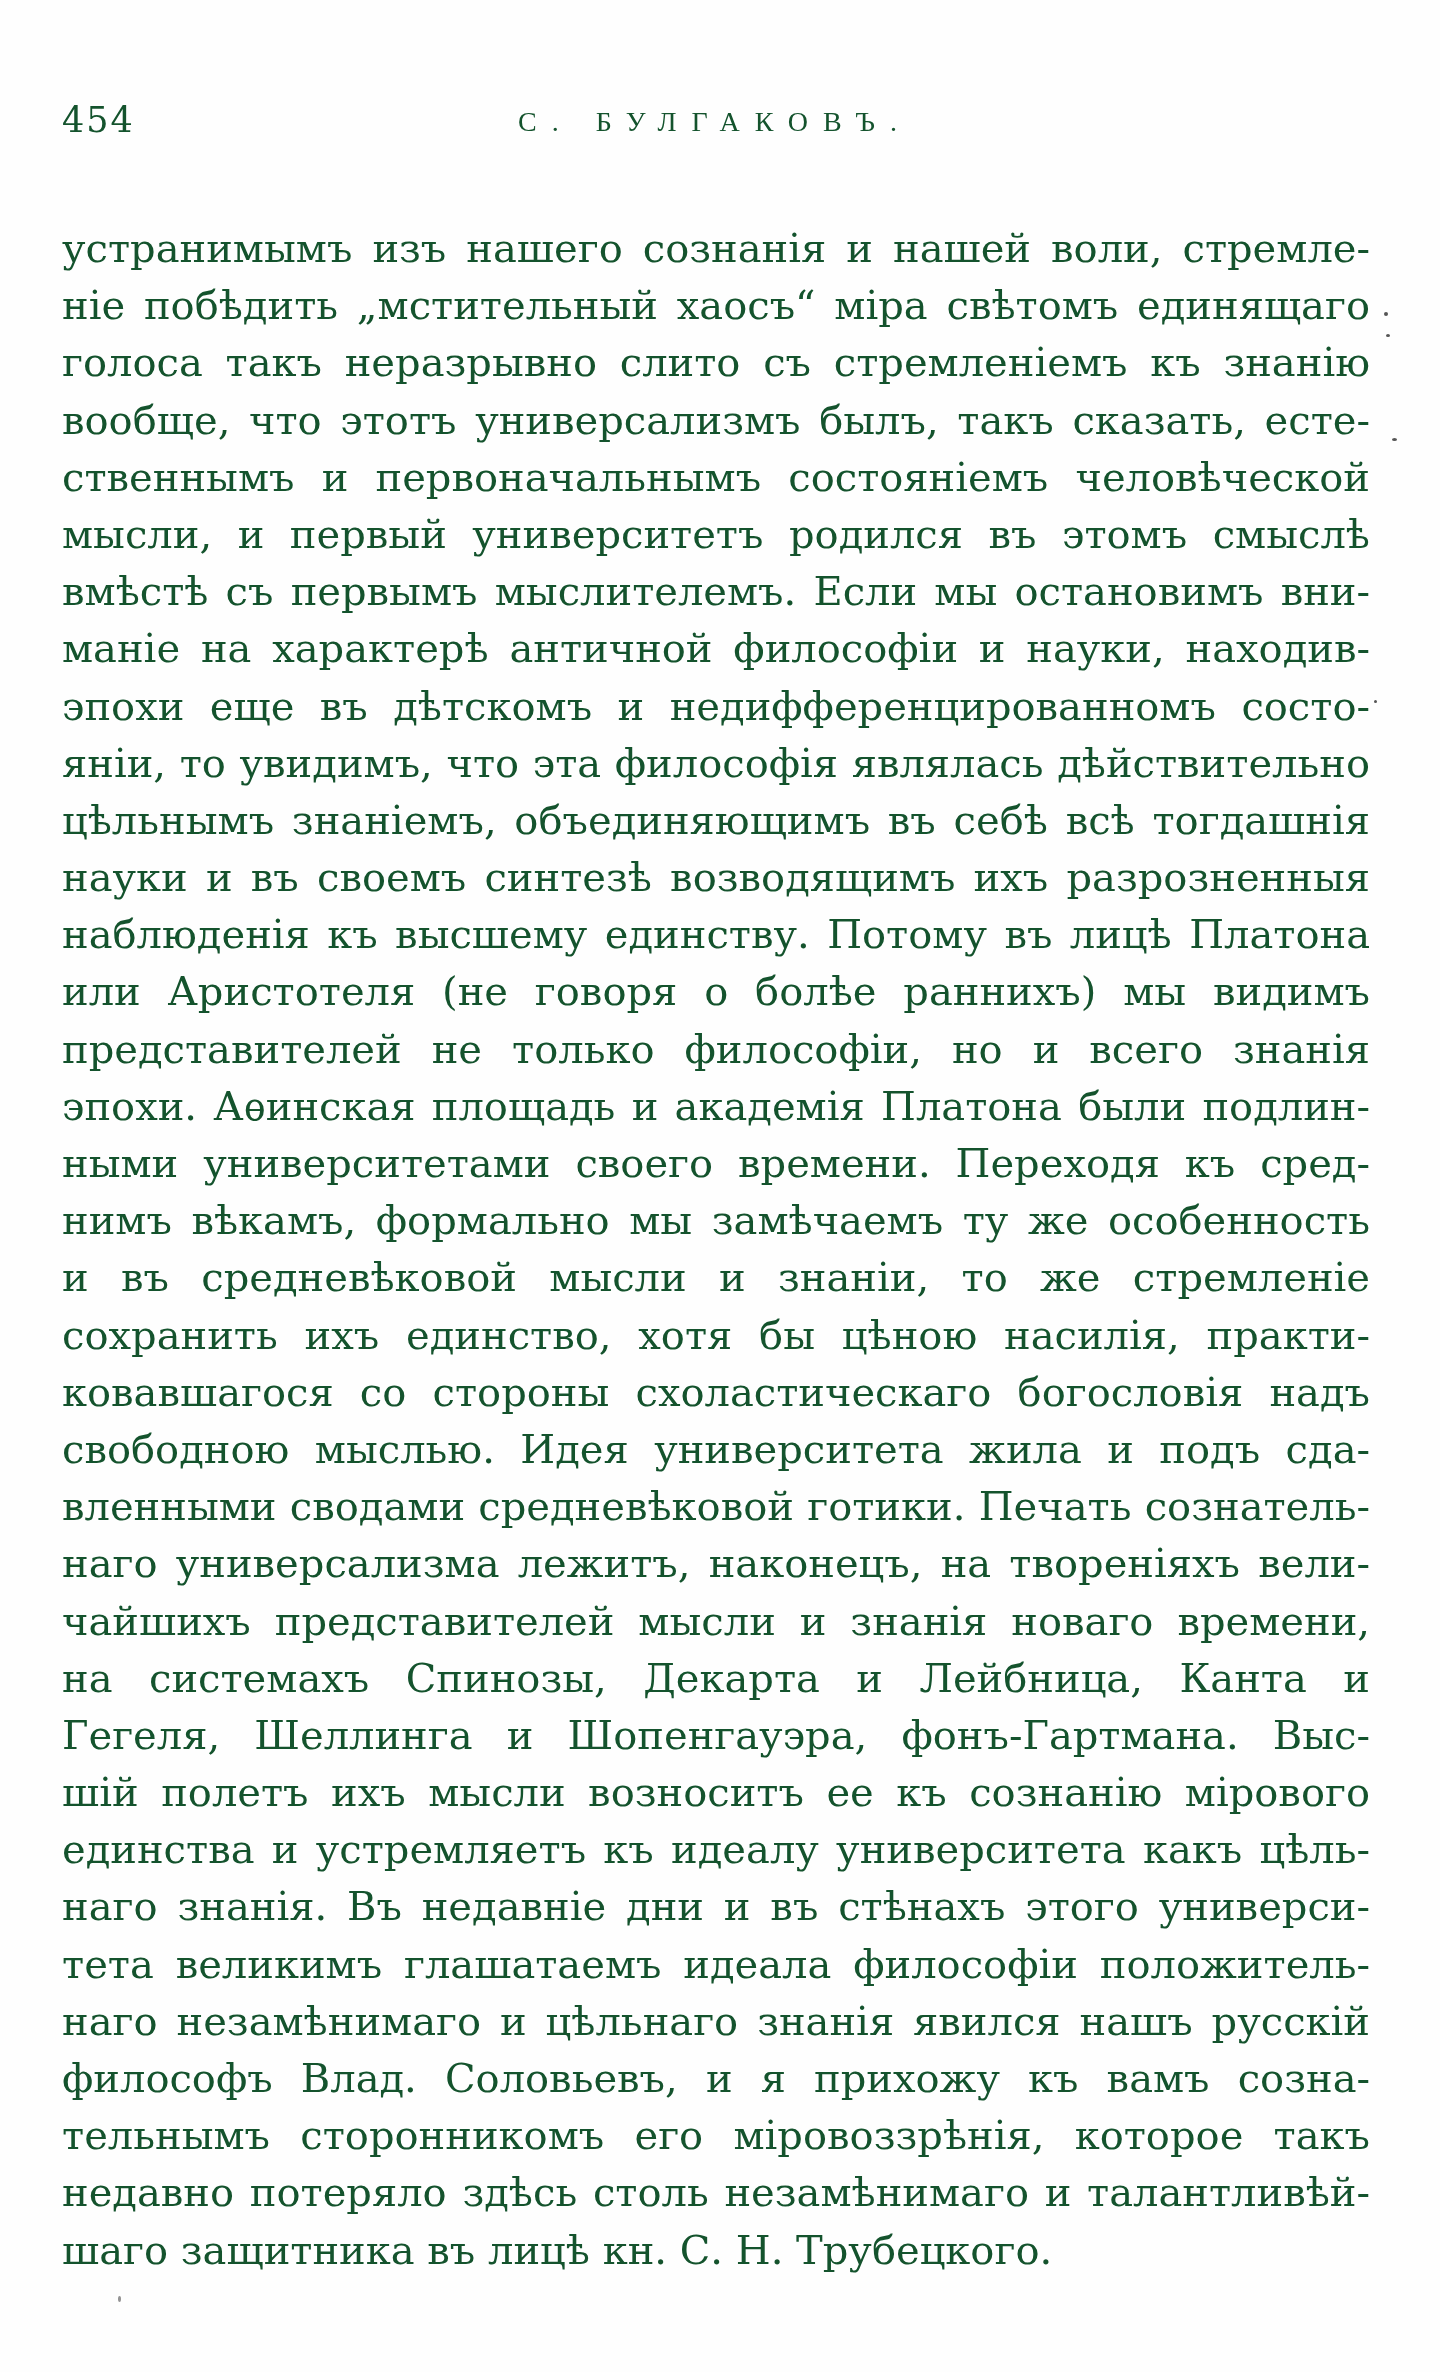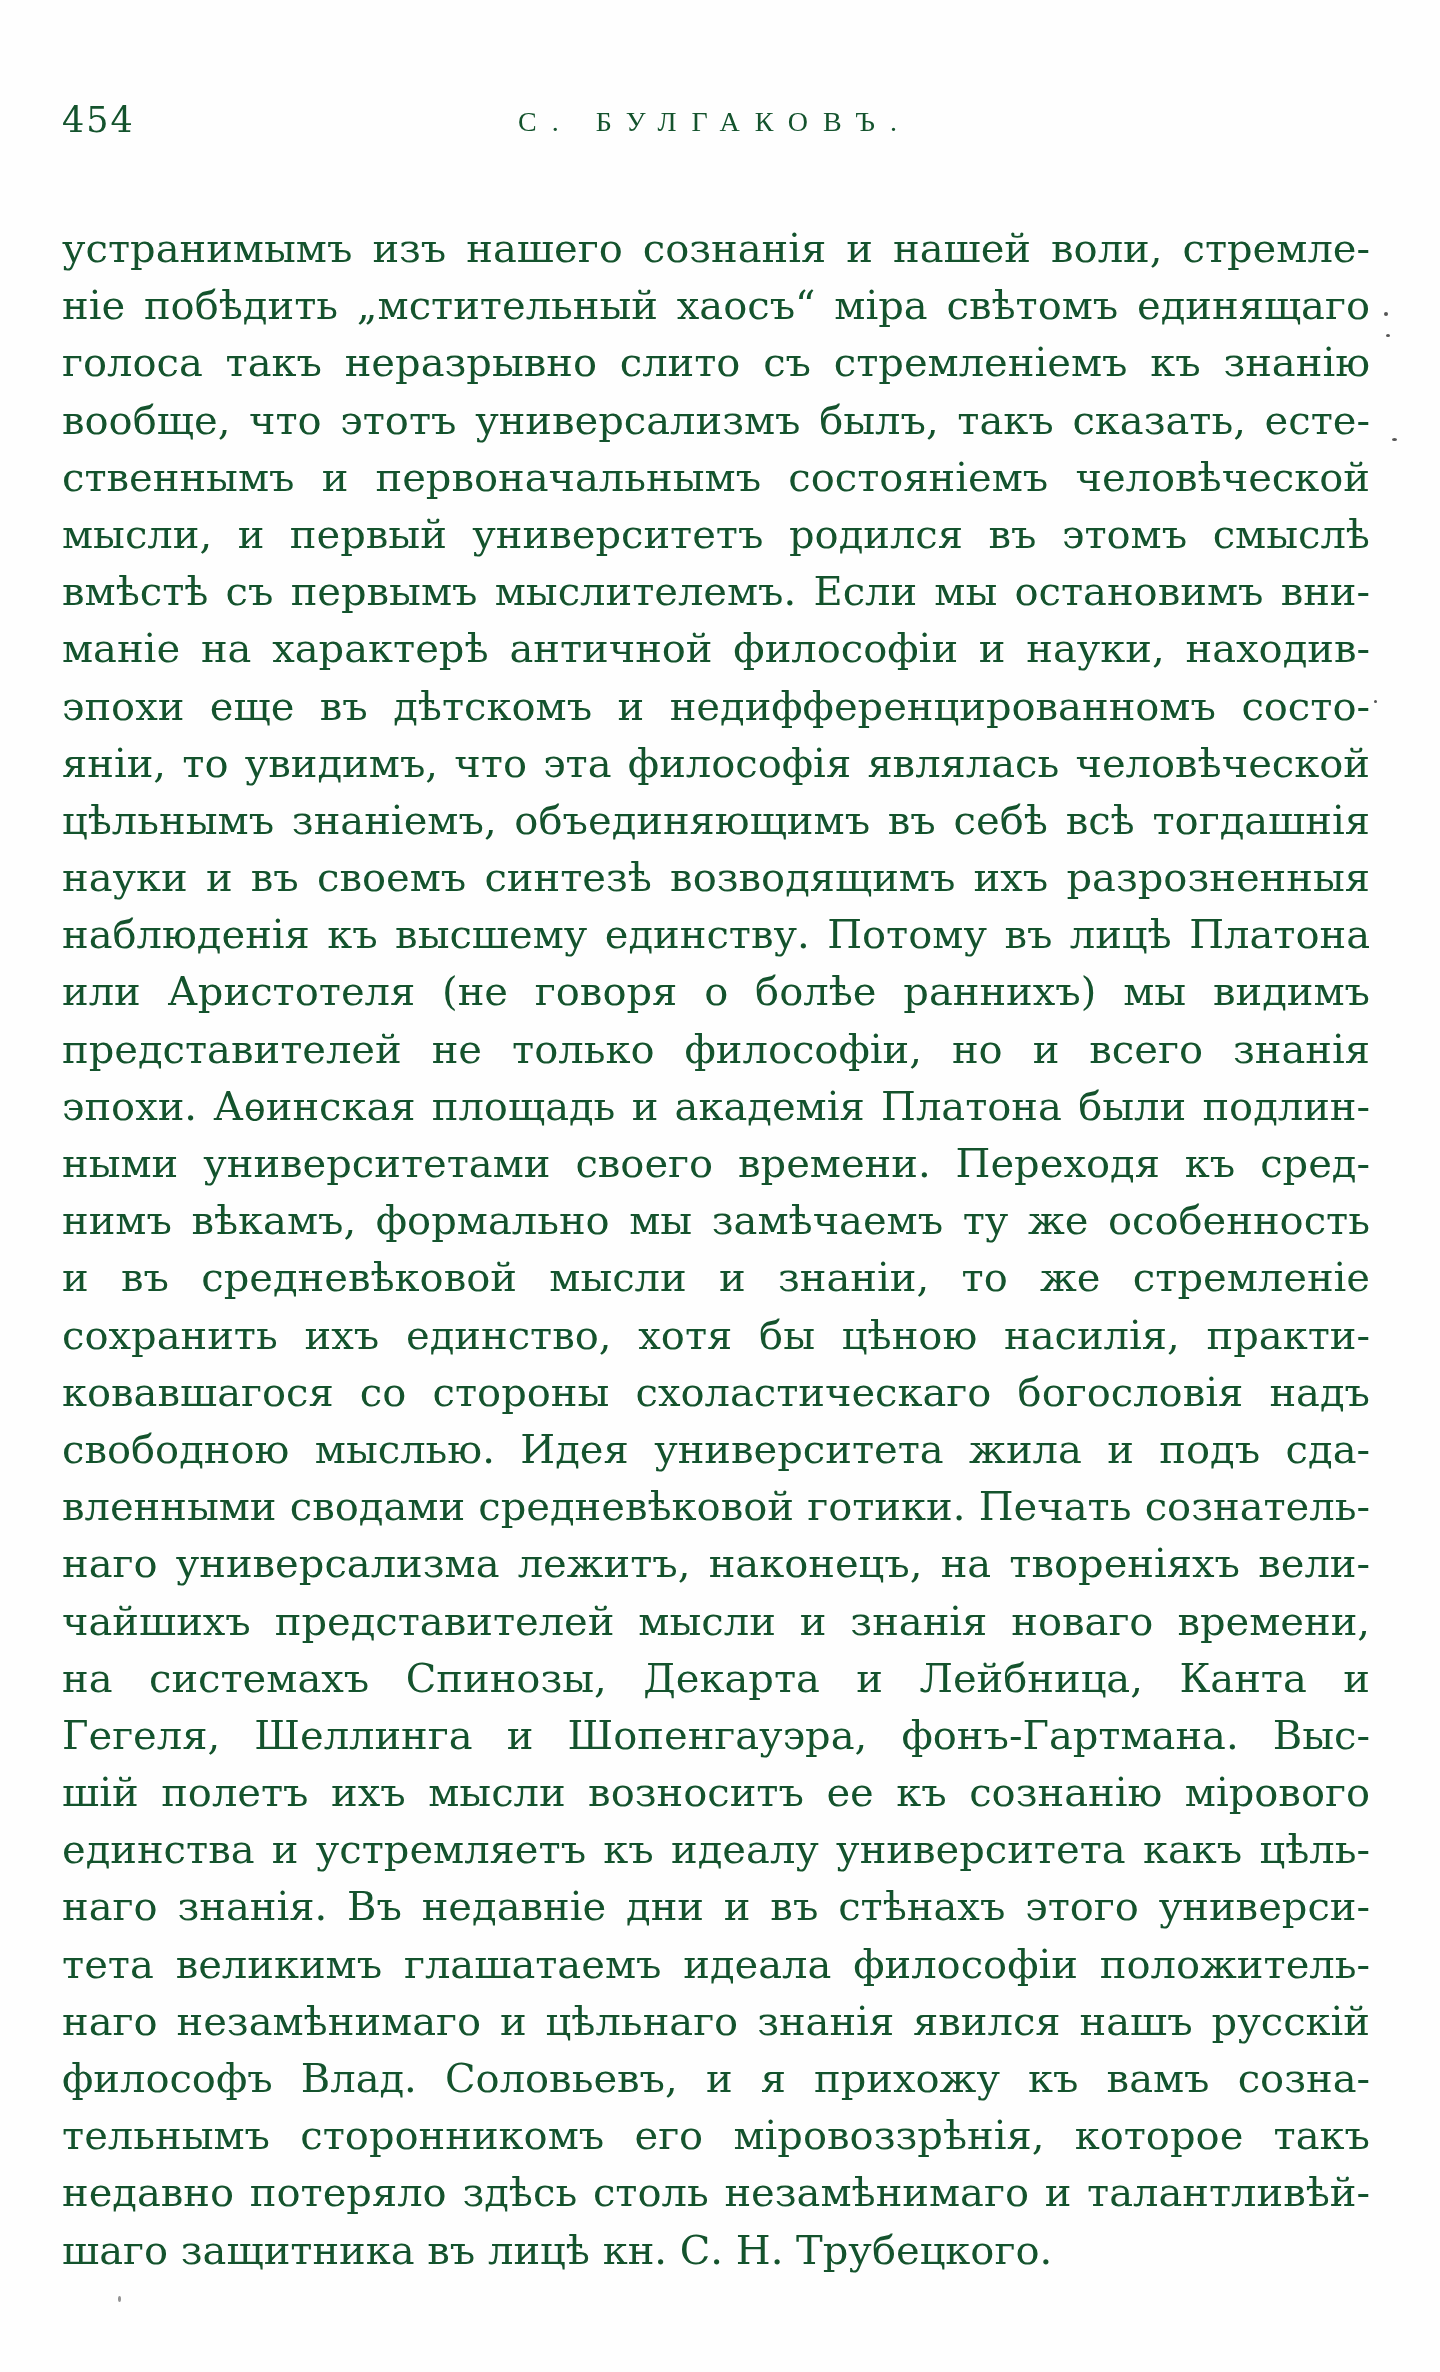--- a/index.html
+++ b/index.html
@@ -75,21 +75,21 @@
   <div class="body-text">
       <div class="line">устранимымъ изъ нашего сознанія и нашей воли, стремле-</div>
       <div class="line">ніе побѣдить „мстительный хаосъ“ міра свѣтомъ единящаго</div>
       <div class="line">голоса такъ неразрывно слито съ стремленіемъ къ знанію</div>
       <div class="line">вообще, что этотъ универсализмъ былъ, такъ сказать, есте-</div>
       <div class="line">ственнымъ и первоначальнымъ состояніемъ человѣческой</div>
       <div class="line">мысли, и первый университетъ родился въ этомъ смыслѣ</div>
       <div class="line">вмѣстѣ съ первымъ мыслителемъ. Если мы остановимъ вни-</div>
       <div class="line">маніе на характерѣ античной философіи и науки, находив-</div>
       <div class="line">эпохи еще въ дѣтскомъ и недифференцированномъ состо-</div>
-      <div class="line">яніи, то увидимъ, что эта философія являлась человѣческой</div>
+      <div class="line">яніи, то увидимъ, что эта философія являлась дѣйствительно</div>
       <div class="line">цѣльнымъ знаніемъ, объединяющимъ въ себѣ всѣ тогдашнія</div>
       <div class="line">науки и въ своемъ синтезѣ возводящимъ ихъ разрозненныя</div>
       <div class="line">наблюденія къ высшему единству. Потому въ лицѣ Платона</div>
       <div class="line">или Аристотеля (не говоря о болѣе раннихъ) мы видимъ</div>
       <div class="line">представителей не только философіи, но и всего знанія</div>
       <div class="line">эпохи. Аѳинская площадь и академія Платона были подлин-</div>
       <div class="line">ными университетами своего времени. Переходя къ сред-</div>
       <div class="line">нимъ вѣкамъ, формально мы замѣчаемъ ту же особенность</div>
       <div class="line">и въ средневѣковой мысли и знаніи, то же стремленіе</div>
       <div class="line">сохранить ихъ единство, хотя бы цѣною насилія, практи-</div>

